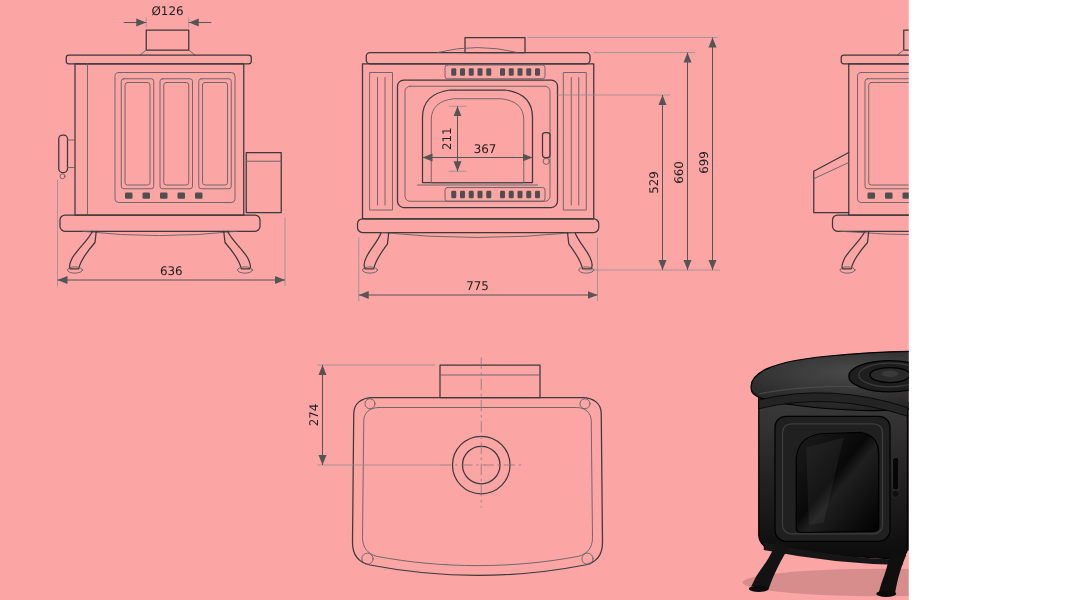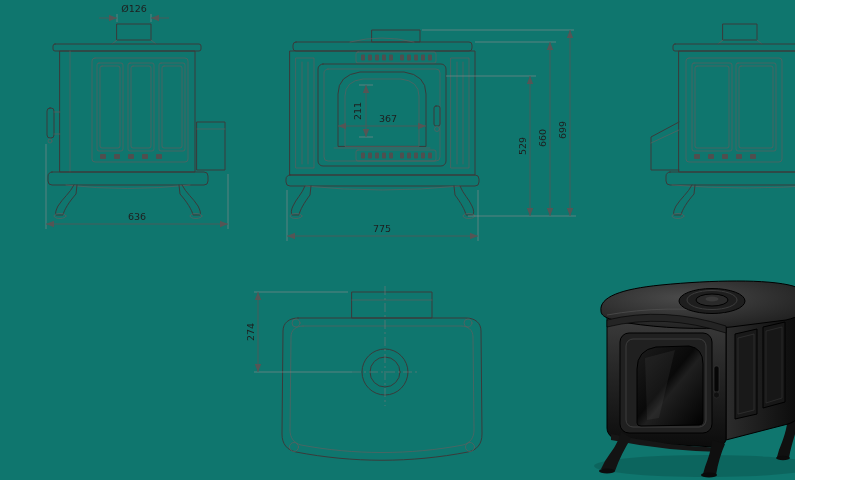--- a/index.html
+++ b/index.html
@@ -1,16 +1,16 @@
 <!DOCTYPE html>
 <html><head>
 <meta charset="utf-8">
 <style>
   html,body{margin:0;padding:0;background:#ffffff}
-  .canvas{position:relative;width:795px;height:480px;background:#0f766e;overflow:hidden;
+  .canvas{position:relative;width:727px;height:480px;background:#fca5a5;overflow:hidden;
           font-family:"Liberation Sans",sans-serif}
   svg{display:block}
   .ln{fill:none;stroke:#3a3a3a;stroke-width:1;stroke-linecap:round;stroke-linejoin:round}
   .ln2{fill:none;stroke:#5f5f5f;stroke-width:0.7;stroke-linecap:round;stroke-linejoin:round}
   .dim{fill:none;stroke:#555;stroke-width:0.8}
   .ext{fill:none;stroke:#8d8d8d;stroke-width:0.6}
   .cl{fill:none;stroke:#7a7a7a;stroke-width:0.6;stroke-dasharray:9 3 2 3}
   .hole{fill:#4f4f4f;stroke:none}
   .dimtxt{font-family:"DejaVu Sans","Liberation Sans",sans-serif;font-size:9.5px;fill:#1e1e1e}
 </style>

